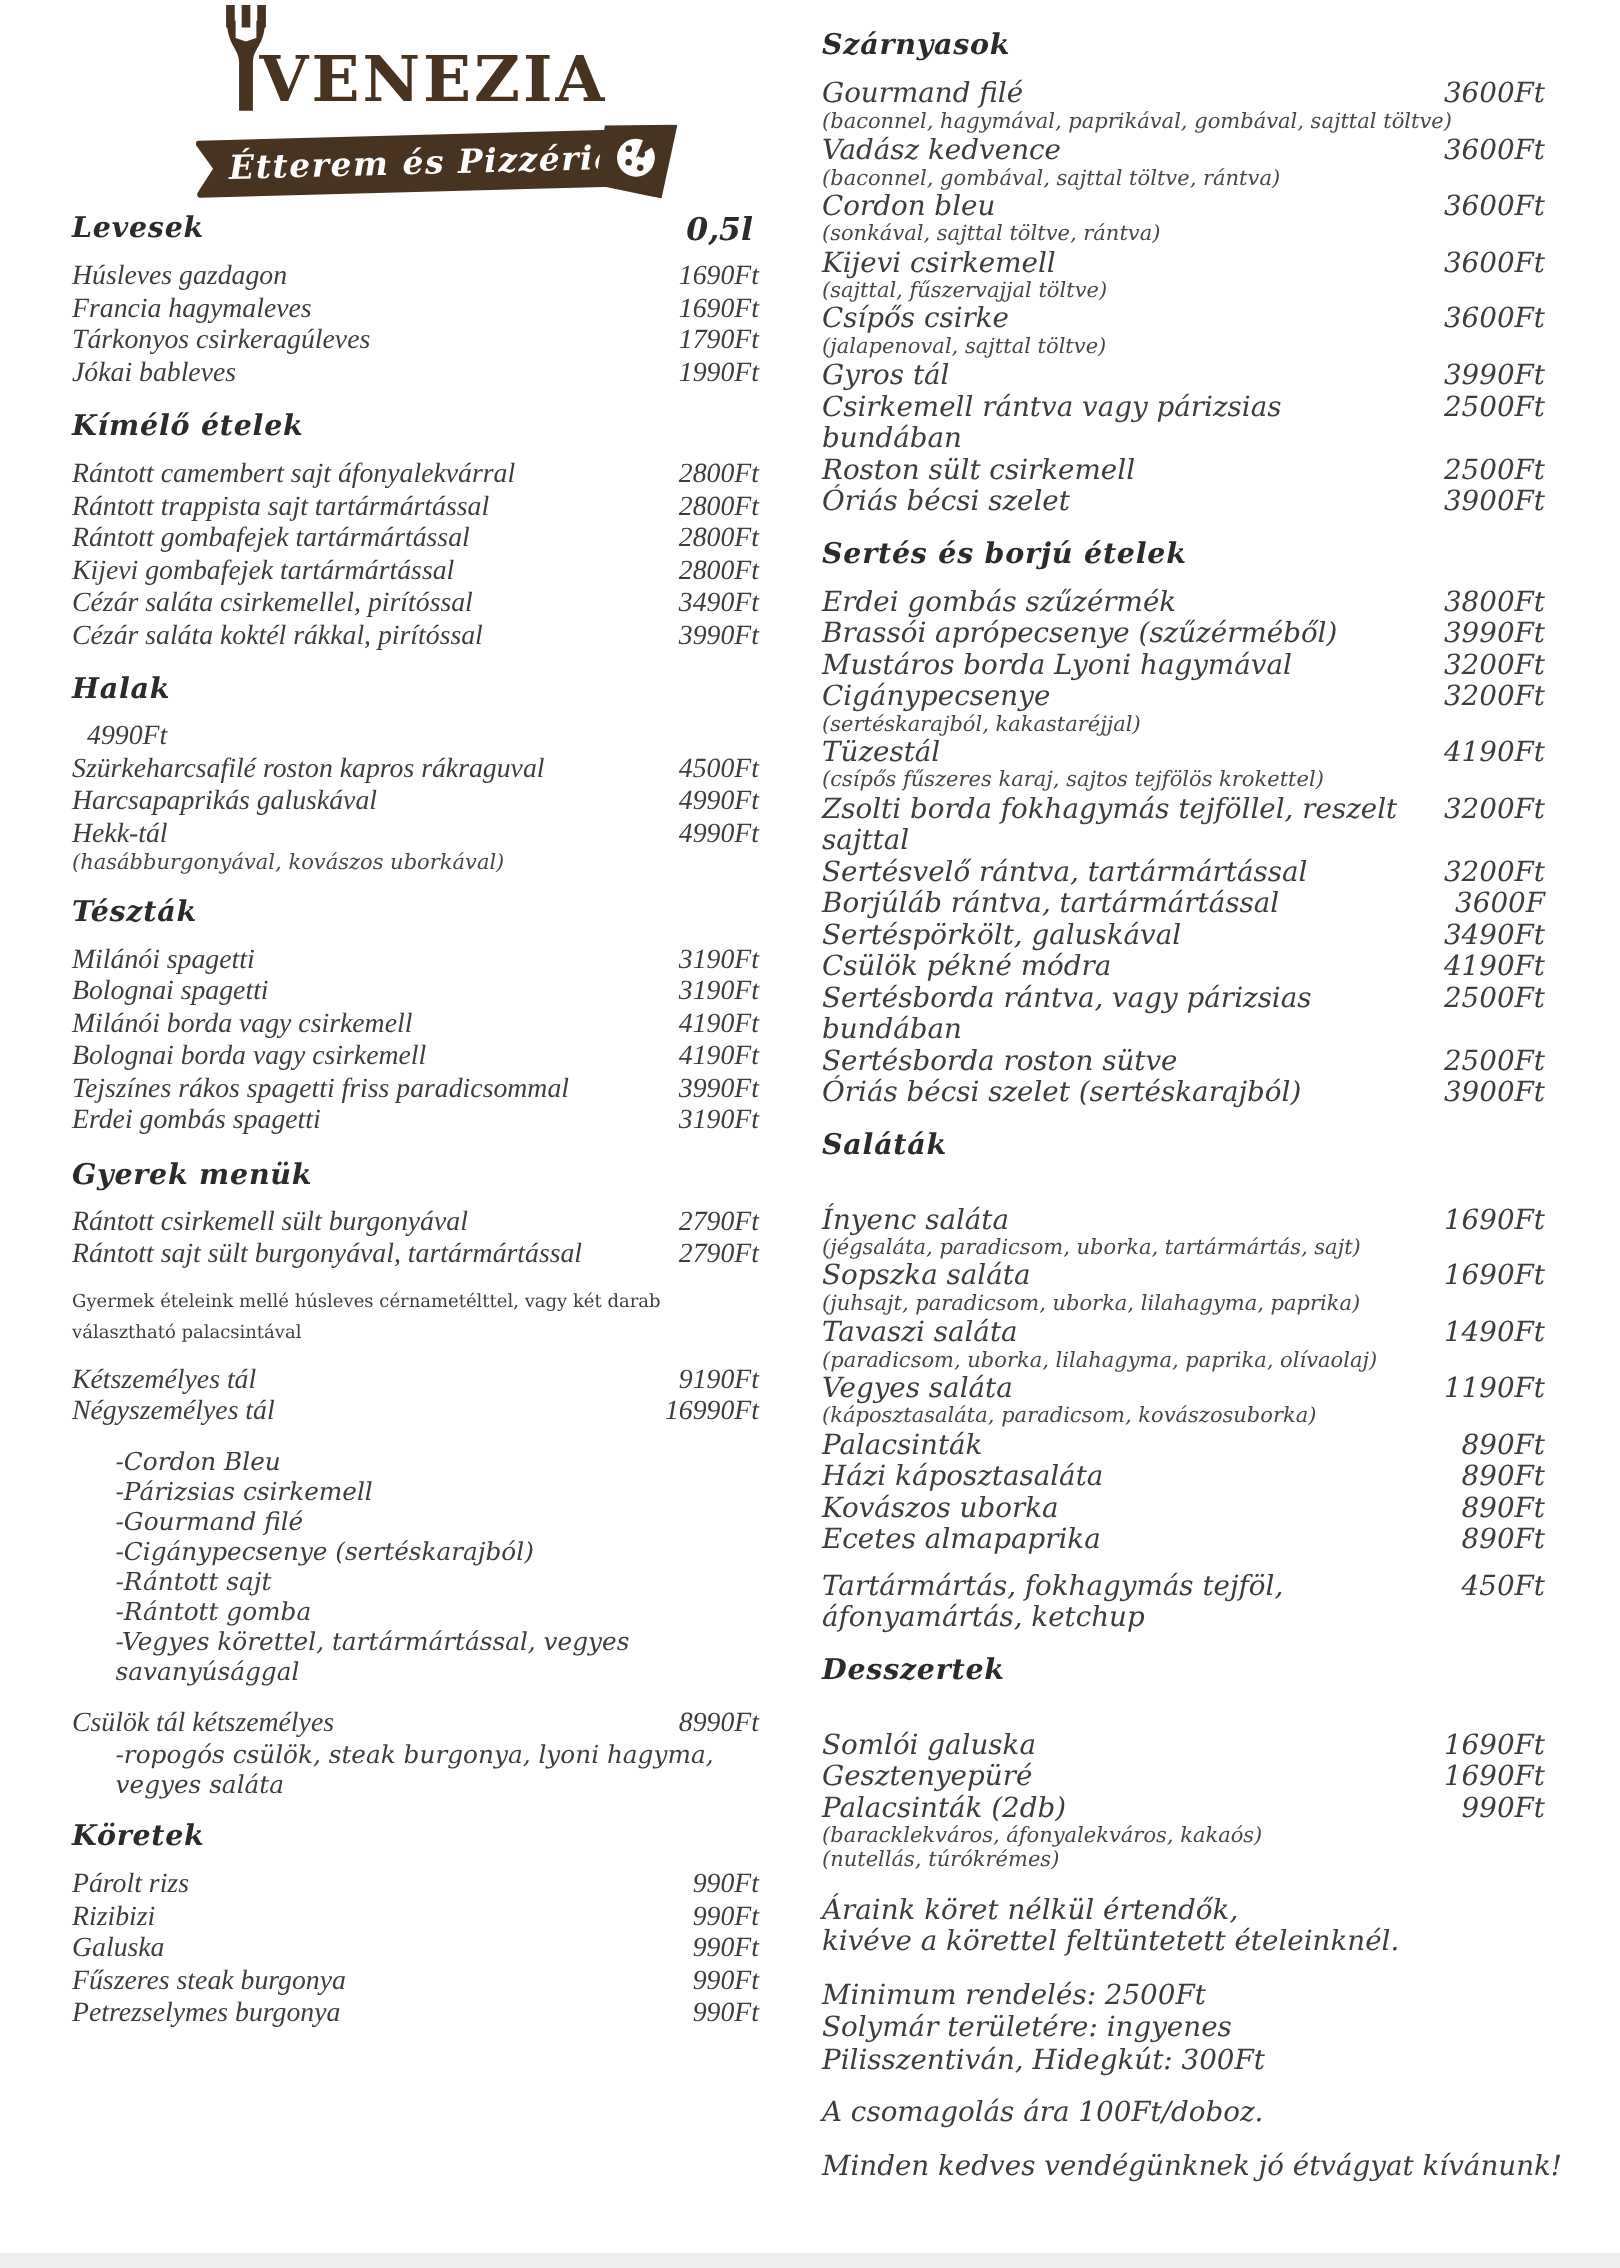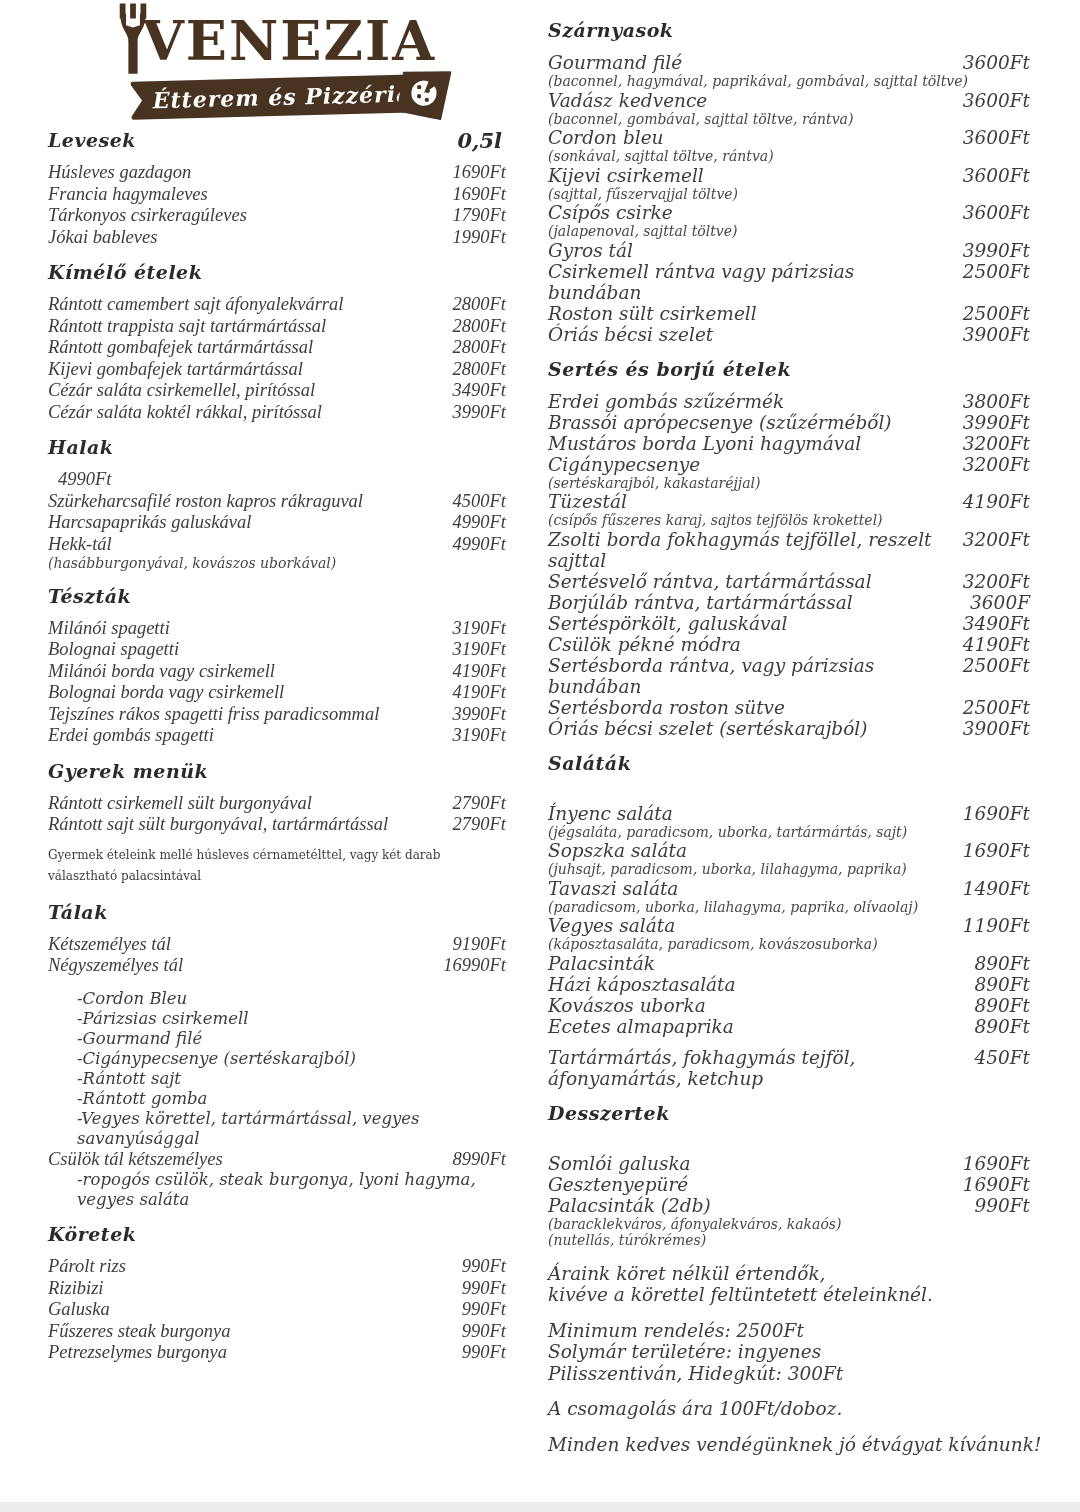--- a/index.html
+++ b/index.html
@@ -17,22 +17,22 @@
     overflow:hidden;
   }
   .col{position:absolute;top:0;}
   .col-left{left:48px;width:458px;}
   .col-right{left:548px;width:482px;top:6px;}
 
   
   .logo{width:340px;margin:6px auto 4px auto;text-align:center;}
   .logo-top{display:flex;align-items:flex-start;justify-content:center;}
   .logo-name{
-    font-size:54px;font-weight:bold;color:var(--brand);
-    letter-spacing:2px;line-height:70px;
+    font-size:42px;font-weight:bold;color:var(--brand);
+    letter-spacing:2px;line-height:70px;margin-top:12px;
   }
   .fork{margin-right:-6px;margin-top:-4px;}
   .ribbon{
     position:relative;margin:2px auto 0 auto;width:292px;height:38px;
     background:var(--brand);transform:rotate(-1.5deg);
     display:flex;align-items:center;justify-content:center;
     border-radius:2px;
   }
   .ribbon:before{
     content:"";position:absolute;left:-2px;top:50%;transform:translateY(-50%);
@@ -64,21 +64,21 @@
   .row{
     display:flex;justify-content:space-between;align-items:flex-start;
     font-size:18.5px;font-style:italic;line-height:21px;
   }
   .col-left .row{line-height:21.5px;font-family:Liberation Serif, serif;}
   .item-name{flex:1 1 auto;}
   .item-price{flex:0 0 auto;text-align:right;padding-left:10px;white-space:nowrap;}
   .item-note{font-size:14px;font-style:italic;line-height:16.5px;color:#474747;}
   .dash-line{font-size:16.5px;font-style:italic;line-height:20px;margin-left:29px;}
   .dash-line.gap{margin-top:12px;}
-  .row.gap{justify-content:space-between;}
+  .row.gap{margin-top:14px;justify-content:space-between;}
   .item-text{font-size:12px;line-height:21.5px;margin-top:9px;}
 
   
   .footer-notes{margin-top:14px;}
   .footer-para{margin-bottom:14px;font-size:18.5px;font-style:italic;line-height:21.5px;}
   .footer-para div{white-space:nowrap;}
 
   .bottom-edge{
     position:absolute;left:0;bottom:0;width:1080px;height:10px;background:#ededed;
   }
@@ -261,23 +261,20 @@
       </div>
       <div class="row">
         <div class="item-name">
           <div>Rántott sajt sült burgonyával, tartármártással</div>
         </div>
         <div class="item-price">2790Ft</div>
       </div>
       <div class="item-text">Gyermek ételeink mellé húsleves cérnametélttel, vagy két darab választható palacsintával</div>
     </section>
     <section class="menu-section">
-      <div class="sec-head">
-        <h2 class="sec-title">Tálak</h2>
-      </div>
       <div class="row">
         <div class="item-name">
           <div>Kétszemélyes tál</div>
         </div>
         <div class="item-price">9190Ft</div>
       </div>
       <div class="row">
         <div class="item-name">
           <div>Négyszemélyes tál</div>
         </div>

